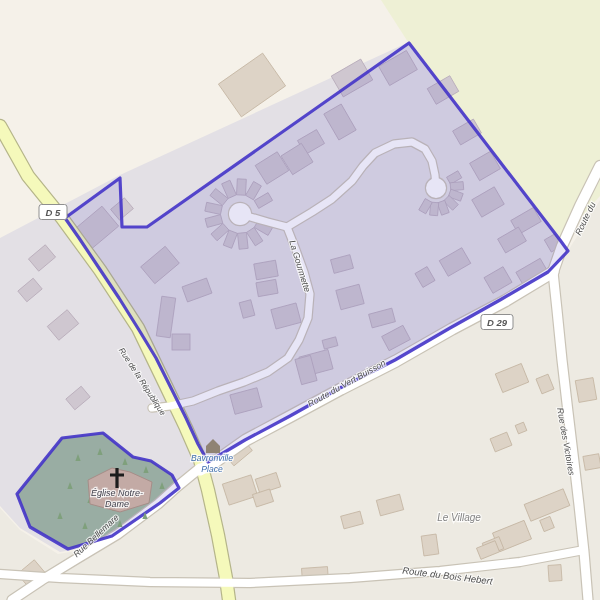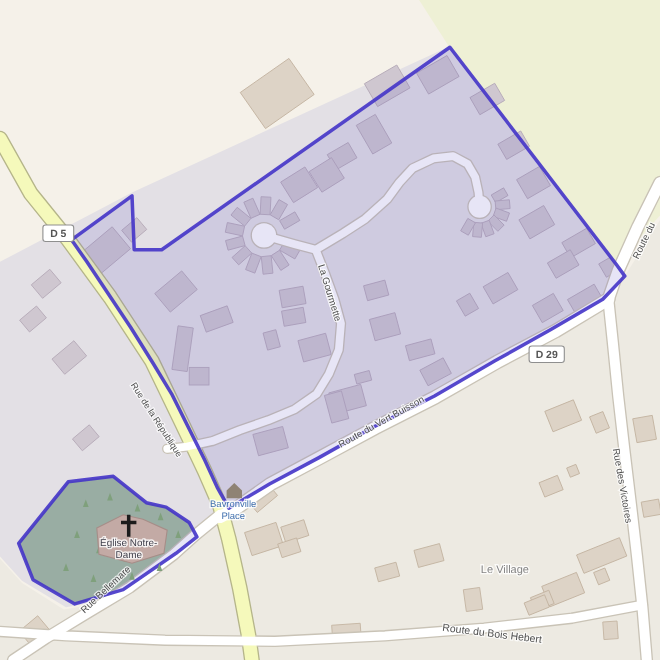--- a/index.html
+++ b/index.html
@@ -1,16 +1,16 @@
 <!DOCTYPE html>
 <html><head>
 <meta charset="utf-8">
 <style>
   html,body{margin:0;padding:0;width:600px;height:600px;overflow:hidden;background:#f5f1e9;}
-  #map{position:relative;width:600px;height:600px;font-family:"Liberation Sans",sans-serif;cursor:grab;}
+  #map{position:relative;width:600px;height:600px;font-family:"Liberation Sans",sans-serif;cursor:grab;font-style:italic;}
   svg{display:block;}
   text{font-family:"Liberation Sans",sans-serif;}
 </style>
 </head>
 <body>
 
 <div id="map">
   <svg id="map-svg" width="600" height="600" viewBox="0 0 600 600">
       <rect x="0" y="0" width="600" height="600" fill="#f5f1e9"></rect>
       <polygon points="381,0 600,0 600,196 560,240 408,42" fill="#eef0d5"></polygon>

